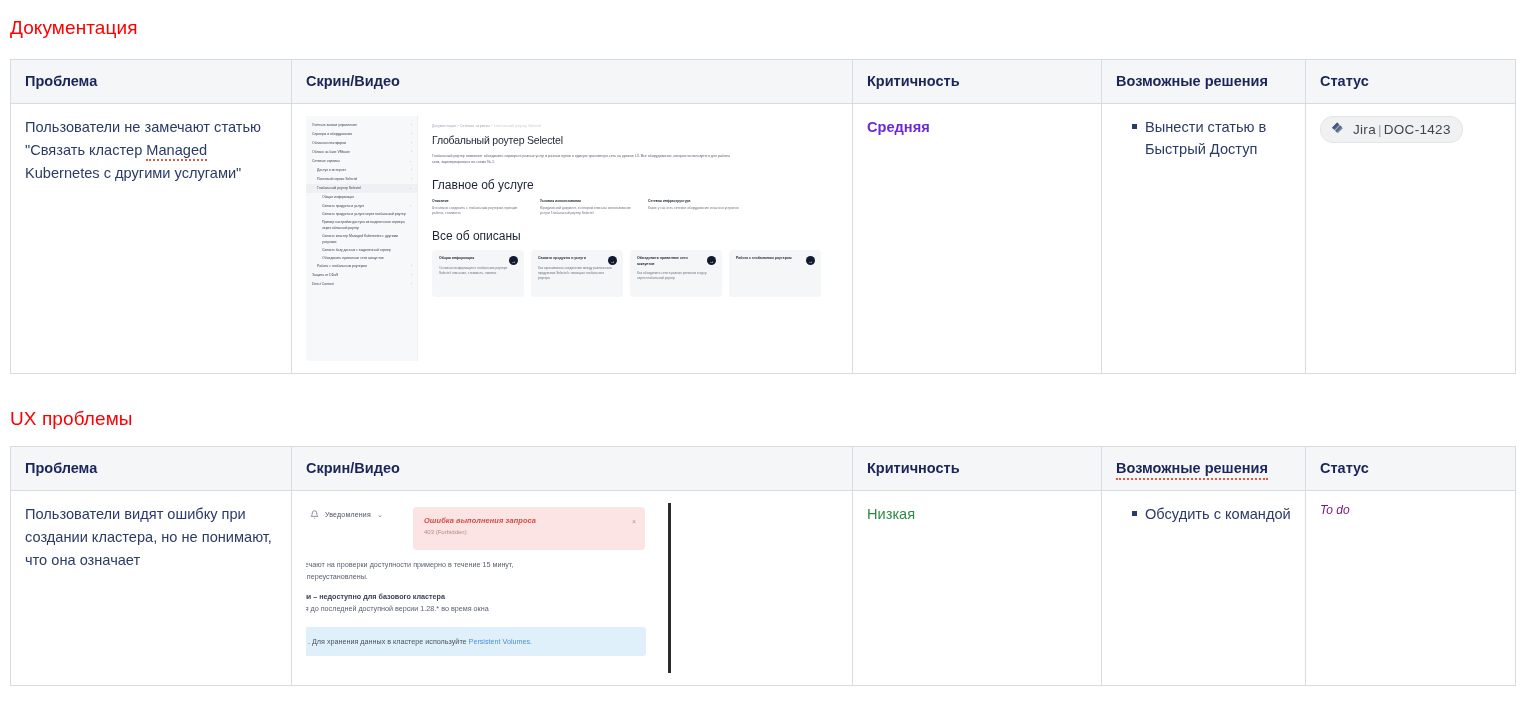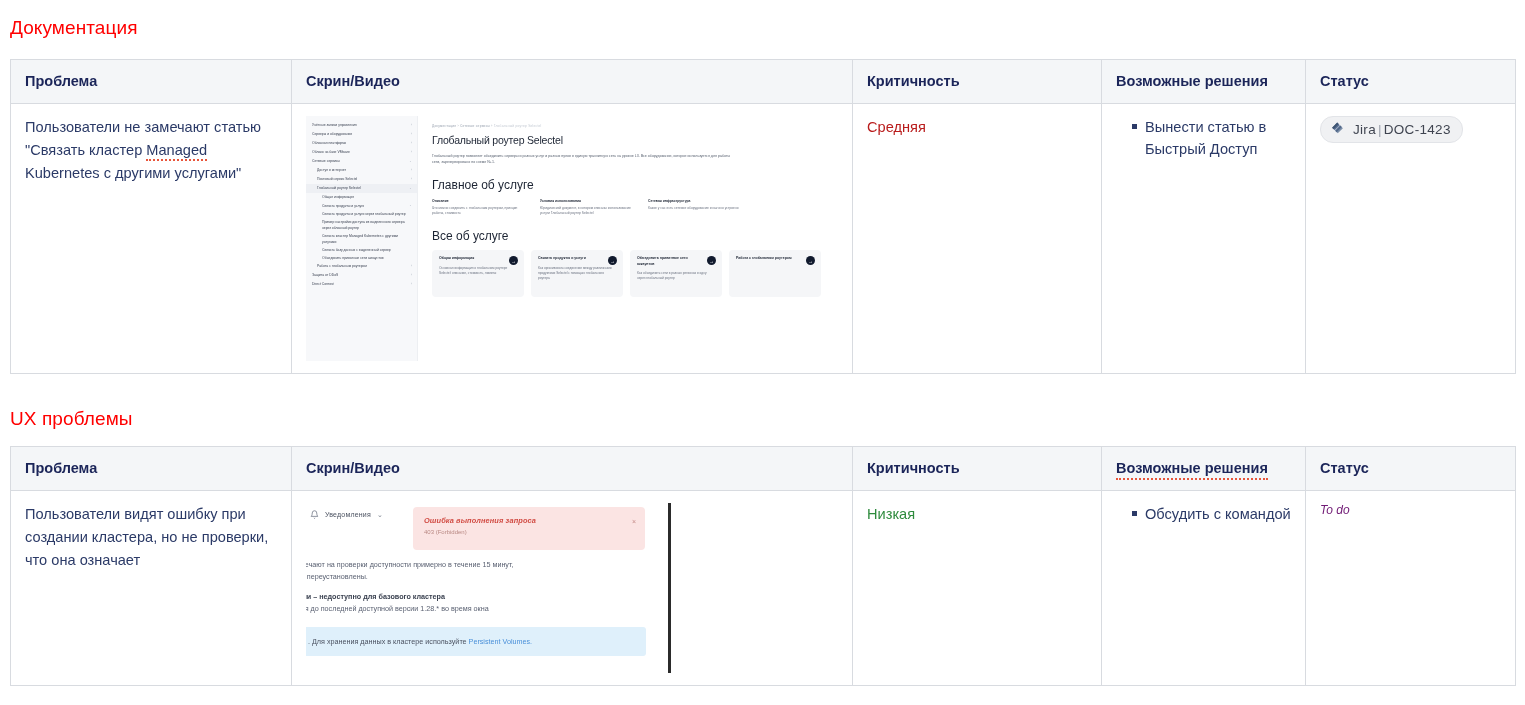--- a/index.html
+++ b/index.html
@@ -59,21 +59,21 @@
 
   .cell-text {
     color: #2b3a67;
     font-size: 14.6px;
     line-height: 23px;
   }
   .spell { border-bottom: 2px dotted #e8553a; padding-bottom: 1px; text-align: right; }
   .spell-head { border-bottom: 2px dotted #e8553a; padding-bottom: 2px; }
 
   .crit { font-size: 14.6px; line-height: 22px; }
-  .crit-med { color: #b91c1c; }
+  .crit-med { color: #6d28d9; font-weight: bold; }
   .crit-low { color: #2e8b3d; }
 
   ul.sol { margin: 0; padding: 0 0 0 16px; list-style: none; }
   ul.sol li {
     color: #2b3a67; font-size: 14.6px; line-height: 22px;
     position: relative; padding-left: 13px;
   }
   ul.sol li:before {
     content: ""; position: absolute; left: 0; top: 8px;
     width: 5px; height: 5px; background: #2b3a67;
@@ -275,21 +275,21 @@
                 </div>
                 <div class="docs-col">
                   <div class="ct">Условия использования</div>
                   <div class="cd">Юридический документ, в котором описаны использование услуги Глобальный роутер Selectel</div>
                 </div>
                 <div class="docs-col">
                   <div class="ct">Сетевая инфраструктура</div>
                   <div class="cd">Какое у нас есть сетевое оборудование и как оно устроено</div>
                 </div>
               </div>
-              <h2 class="docs-h2">Все об услуге</h2>
+              <h2 class="docs-h2">Все об описаны</h2>
               <div class="cards">
                 <div class="card">
                   <div class="ttl">Общая информация</div>
                   <div class="dsc">Основная информация о глобальном роутере Selectel: описание, стоимость, лимиты</div>
                   <div class="arw">→</div>
                 </div>
                 <div class="card">
                   <div class="ttl">Связать продукты и услуги</div>
                   <div class="dsc">Как организовать соединение между различными продуктами Selectel с помощью глобального роутера</div>
                   <div class="arw">→</div>
@@ -350,21 +350,21 @@
         <th>Скрин/Видео</th>
         <th>Критичность</th>
         <th><span class="spell-head">Возможные решения</span></th>
         <th>Статус</th>
       </tr>
     </thead>
     <tbody>
       <tr class="r2">
 
         <td>
-          <div class="cell-text">Пользователи видят ошибку при создании кластера, но не проверки, что она означает</div>
+          <div class="cell-text">Пользователи видят ошибку при создании кластера, но не понимают, что она означает</div>
         </td>
 
         <td>
           <div class="err-wrap">
             <div class="shot shot-err">
               <div class="err-topbar">
                 <svg class="bell" viewBox="0 0 24 24" fill="none" stroke="currentColor" stroke-width="2">
                   <path d="M18 8a6 6 0 10-12 0c0 7-3 9-3 9h18s-3-2-3-9"></path>
                     <path d="M13.7 21a2 2 0 01-3.4 0"></path>
                 </svg>

